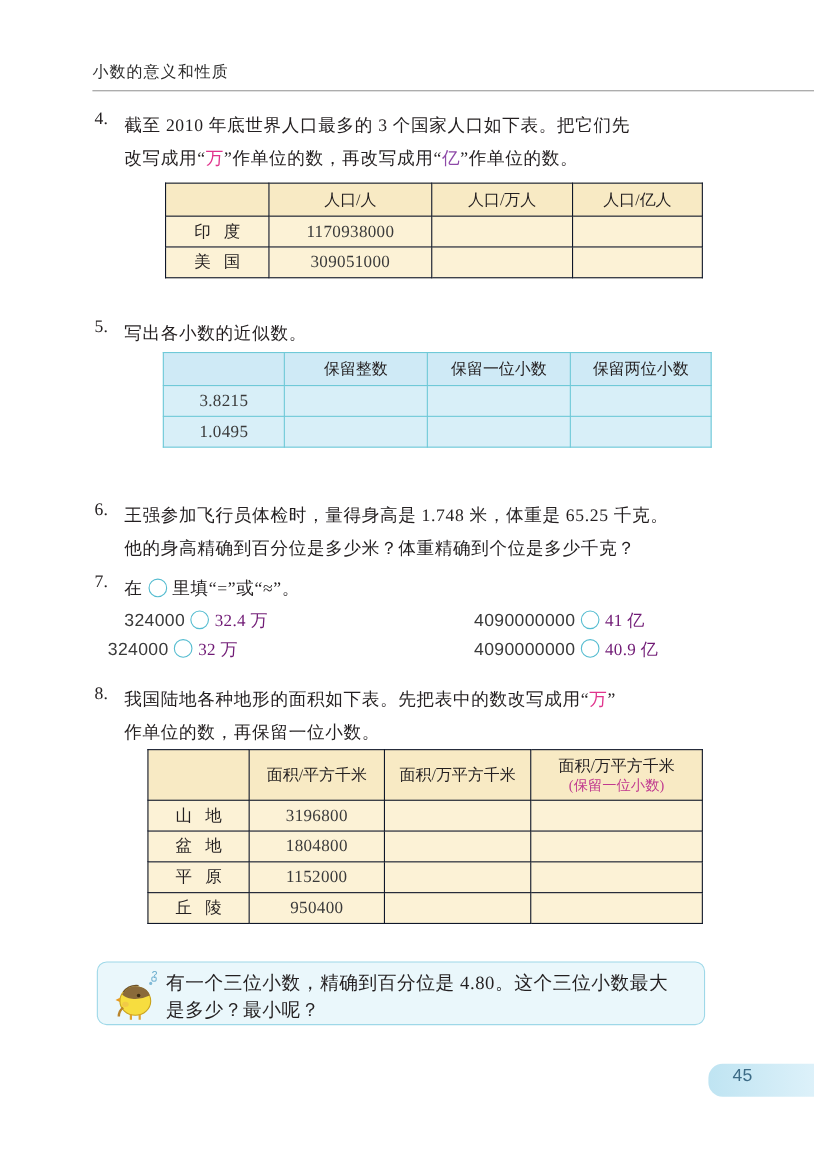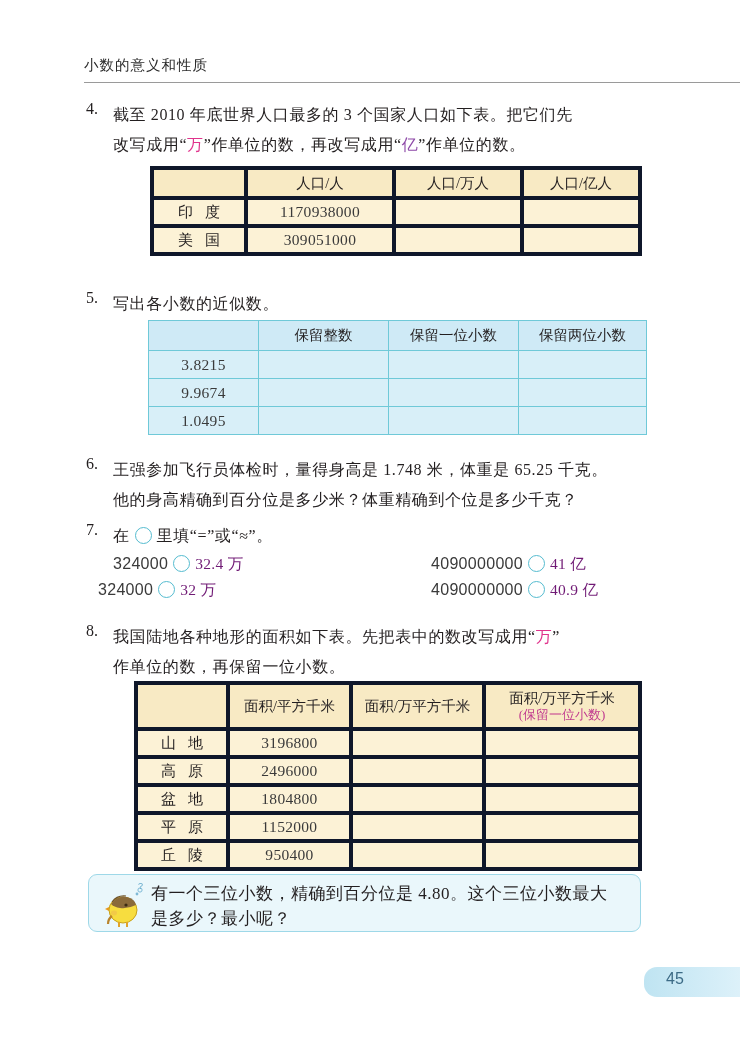--- a/index.html
+++ b/index.html
@@ -85,21 +85,21 @@
     letter-spacing: 0.3px;
   }
   .namecell {
     font-size: 15px;
     letter-spacing: 12px;
     text-indent: 12px;
   }
 
   
   .cream { background: #fcf2d6; }
-  .cream td { border: 4px solid #0f172a; }
+  .cream td { border: 1px solid #0f172a; }
   .cream tr.hdr td { background: #f8eac4; height: 30px; font-size: 14.5px; }
   .cream-outer { border: 1px solid #d9bf82; }
 
   
   .blue { background: #d8eff8; }
   .blue td { border: 1px solid #6fc9d8; }
   .blue tr.hdr td { background: #cfeaf6; height: 30px; font-size: 14.5px; }
 
   
   .circ {
@@ -216,26 +216,20 @@
   <table class="tbl blue" style="left:148px; top:320px;">
     <tbody>
         <tr class="hdr">
       <td style="width:110px;"></td>
       <td style="width:130px;">保留整数</td>
       <td style="width:130px;">保留一位小数</td>
       <td style="width:128px;">保留两位小数</td>
     </tr>
     <tr>
       <td class="numcell">3.8215</td>
-      <td></td>
-      <td></td>
-      <td></td>
-    </tr>
-    <tr>
-      <td class="numcell">9.9674</td>
       <td></td>
       <td></td>
       <td></td>
     </tr>
     <tr>
       <td class="numcell">1.0495</td>
       <td></td>
       <td></td>
       <td></td>
     </tr>
@@ -285,26 +279,20 @@
       <td style="width:123px; height:46px;">面积/平方千米</td>
       <td style="width:133px; height:46px;">面积/万平方千米</td>
       <td style="width:156px; height:46px;">
         <span class="hdr2line">面积/万平方千米</span>
         <span class="sub">(保留一位小数)</span>
       </td>
     </tr>
     <tr>
       <td class="namecell">山地</td>
       <td class="numcell">3196800</td>
-      <td></td>
-      <td></td>
-    </tr>
-    <tr>
-      <td class="namecell">高原</td>
-      <td class="numcell">2496000</td>
       <td></td>
       <td></td>
     </tr>
     <tr>
       <td class="namecell">盆地</td>
       <td class="numcell">1804800</td>
       <td></td>
       <td></td>
     </tr>
     <tr>

